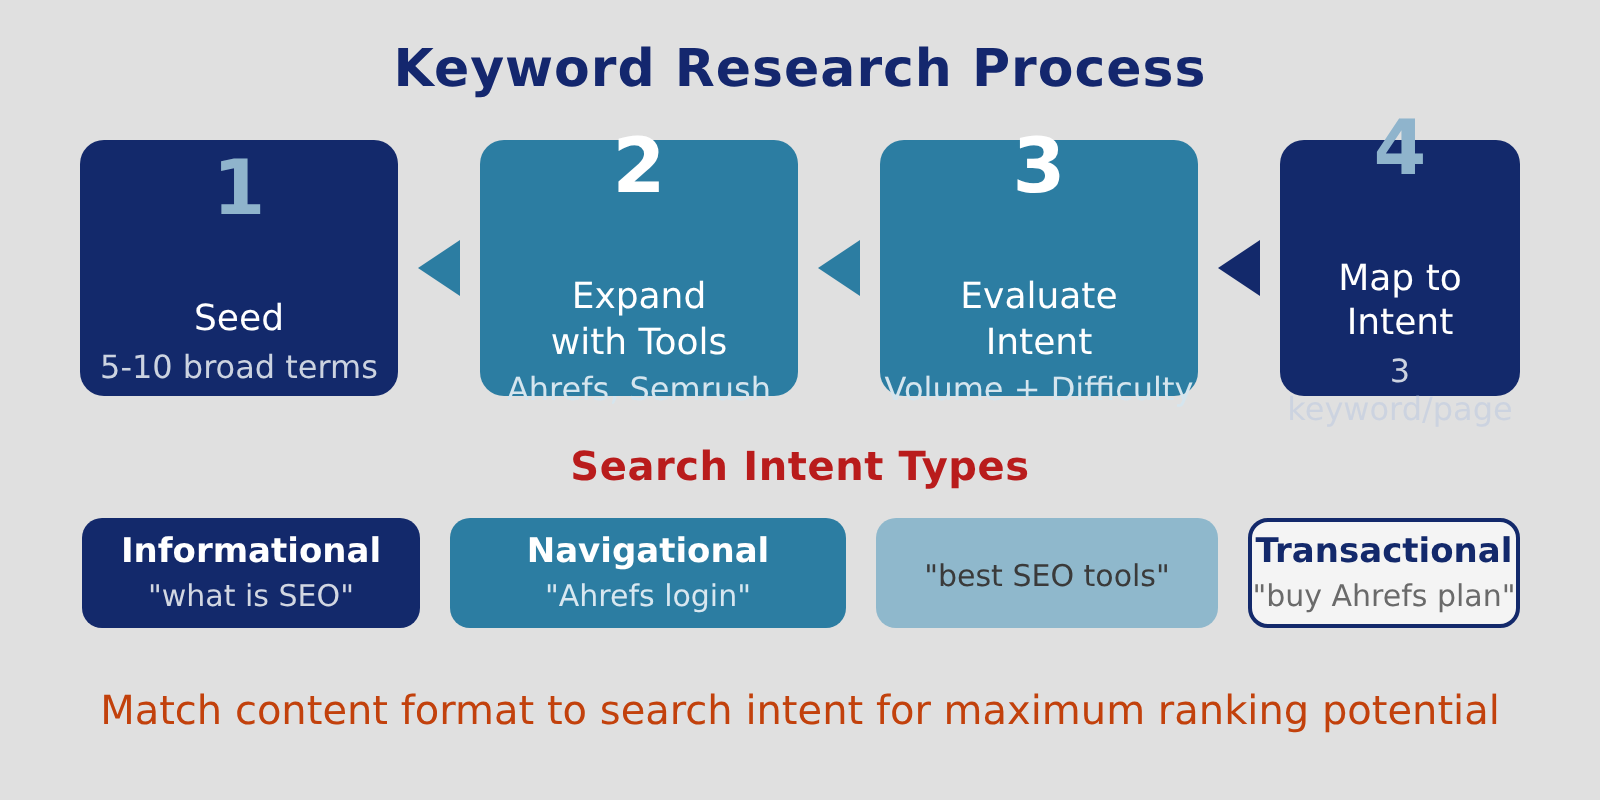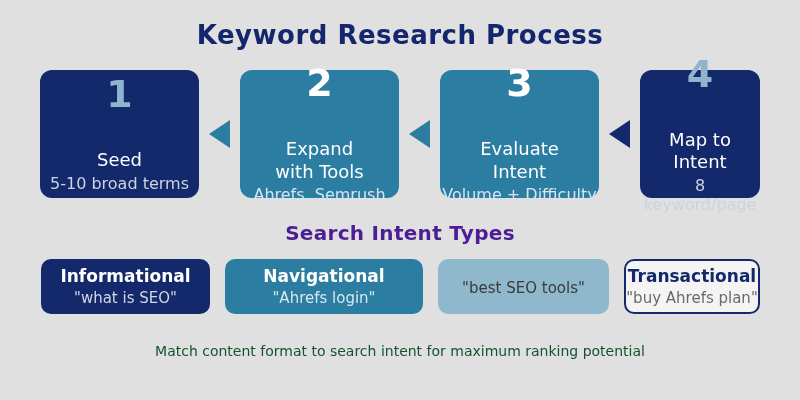--- a/index.html
+++ b/index.html
@@ -15,21 +15,21 @@
   
   .main-title {
     position: absolute; top: 20px; left: 0; width: 100%;
     margin: 0; text-align: center;
     font-size: 26px; font-weight: bold; color: #14276e;
     letter-spacing: 0.5px;
   }
   .intent-heading {
     position: absolute; top: 221px; left: 0; width: 100%;
     margin: 0; text-align: center;
-    font-size: 20px; font-weight: bold; color: #4c1d95;
+    font-size: 20px; font-weight: bold; color: #b91c1c;
     letter-spacing: 0.3px;
   }
 
   
   .steps-row {
     position: absolute; top: 70px; left: 40px; width: 720px; height: 128px;
     display: flex; align-items: center; justify-content: space-between;
   }
   .step-card {
     height: 128px; border-radius: 12px;
@@ -81,21 +81,21 @@
   .i-navy .intent-label, .i-teal .intent-label { color: #ffffff; }
   .i-lightblue .intent-label, .i-outline .intent-label { color: #13296b; }
   .i-navy .intent-example { color: #d2d7e2; }
   .i-teal .intent-example { color: #d8e7f0; }
   .i-lightblue .intent-example { color: #3a3a3a; }
   .i-outline .intent-example { color: #6a6a6a; }
 
   
   .footer-note {
     position: absolute; top: 343px; left: 0; width: 100%;
-    text-align: center; font-size: 14px; color: #14532d;
+    text-align: center; font-size: 20px; color: #c2410c;
   }
 </style>
 </head>
 <body>
 
 <div class="page">
 
   <h1 class="main-title">Keyword Research Process</h1>
 
   <div class="steps-row">
@@ -131,21 +131,21 @@
     </div>
 
     <div class="arrow-left navy-arrow"></div>
 
     <div class="step-card navy w-narrow">
       <div class="step-number">4</div>
       <div class="step-title">
         <span>Map to</span><br>
         <span>Intent</span>
       </div>
-      <div class="step-subtitle">8 keyword/page</div>
+      <div class="step-subtitle">3 keyword/page</div>
     </div>
 
   </div>
 
   <h2 class="intent-heading">Search Intent Types</h2>
 
   <div class="intent-row">
 
     <div class="intent-card i-navy">
       <div class="intent-label">Informational</div>

